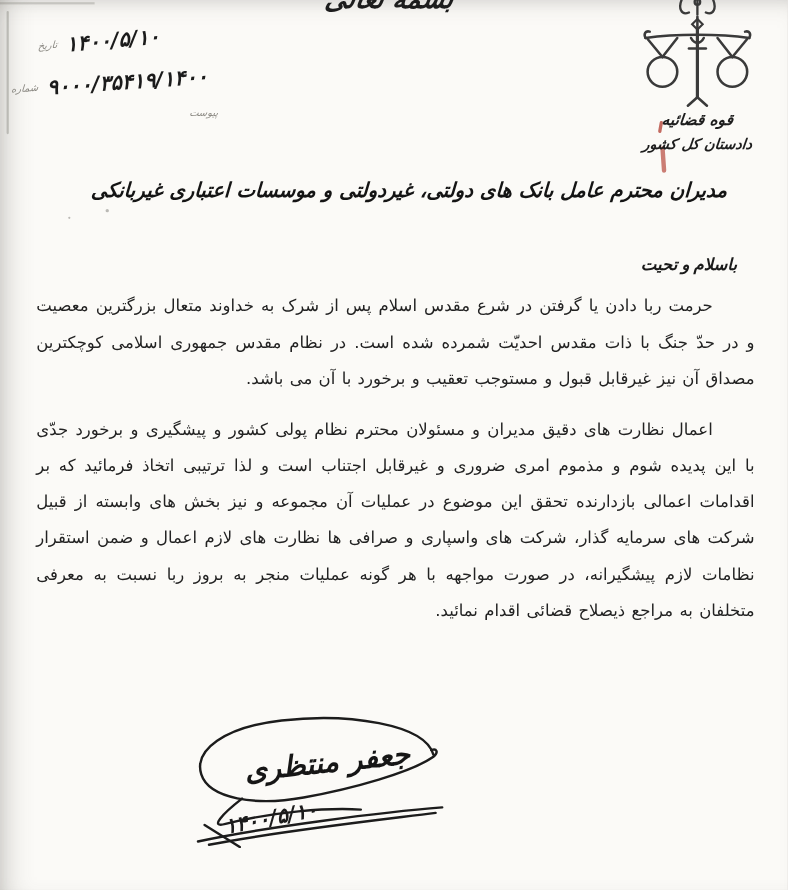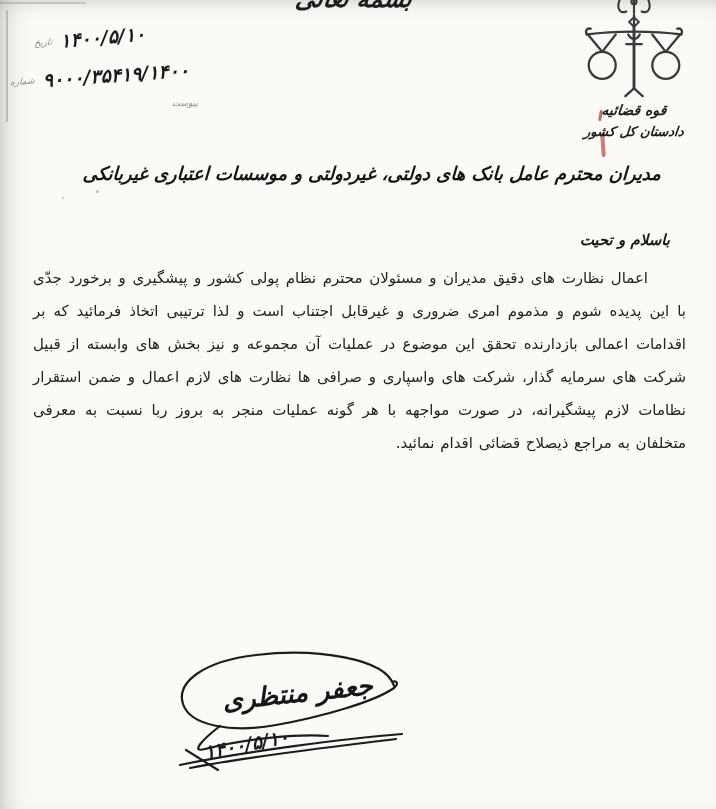--- a/index.html
+++ b/index.html
@@ -43,21 +43,21 @@
   .org2{font-size:13px;margin-top:6px;transform:skewX(-6deg);}
   
   .bism{position:absolute;top:-15px;left:296px;font-size:24px;transform:skewX(-10deg);}
   
   .addressee{position:absolute;top:163px;right:55px;left:36px;
              direction:rtl;text-align:right;font-size:18.5px;
              font-weight:bold;font-style:italic;white-space:nowrap;
              transform:scaleX(.97) skewX(-3deg);transform-origin:right center;
              color:#141414;}
   .salutation{position:absolute;top:231px;right:46px;direction:rtl;
-              font-size:15px;font-weight:bold;font-style:italic;color:#1a1a1a;}
+              font-size:15px;font-weight:bold;font-style:italic;color:#1a1a1a;font-family:Liberation Serif, serif;}
   .body{position:absolute;top:262px;right:30px;left:33px;direction:rtl;}
   .body p{margin:0 0 13px 0;font-size:15px;line-height:33px;
           text-align:justify;text-indent:38px;color:#222;
           word-spacing:1px;}
   
   .sig{position:absolute;left:158px;top:646px;width:280px;height:125px;}
   .sig svg{display:block;}
   .sig-date{position:absolute;left:204px;top:733px;font-size:19px;
             font-weight:bold;font-style:italic;letter-spacing:1px;
             transform:rotate(-11deg);color:#1b1b1b;white-space:nowrap;}
@@ -119,20 +119,21 @@
     </svg>
     <div class="org1 callig">قوه قضائیه</div>
     <div class="org2 callig">دادستان کل کشور</div>
   </div>
 
   <div class="addressee">مدیران محترم عامل بانک های دولتی، غیردولتی و موسسات اعتباری غیربانکی</div>
 
   <div class="salutation">باسلام و تحیت</div>
 
   <div class="body">
+    <p>حرمت ربا دادن یا گرفتن در شرع مقدس اسلام پس از شرک به خداوند متعال بزرگترین معصیت و در حدّ جنگ با ذات مقدس احدیّت شمرده شده است. در نظام مقدس جمهوری اسلامی کوچکترین مصداق آن نیز غیرقابل قبول و مستوجب تعقیب و برخورد با آن می باشد.</p>
     <p>اعمال نظارت های دقیق مدیران و مسئولان محترم نظام پولی کشور و پیشگیری و برخورد جدّی با این پدیده شوم و مذموم امری ضروری و غیرقابل اجتناب است و لذا ترتیبی اتخاذ فرمائید که بر اقدامات اعمالی بازدارنده تحقق این موضوع در عملیات آن مجموعه و نیز بخش های وابسته از قبیل شرکت های سرمایه گذار، شرکت های واسپاری و صرافی ها نظارت های لازم اعمال و ضمن استقرار نظامات لازم پیشگیرانه، در صورت مواجهه با هر گونه عملیات منجر به بروز ربا نسبت به معرفی متخلفان به مراجع ذیصلاح قضائی اقدام نمائید.</p>
   </div>
 
   <div class="sig">
     <svg width="280" height="125" viewBox="0 0 280 125" fill="none" stroke="#1c1c1c" stroke-width="2.2" stroke-linecap="round">
       <path d="M236 40 C228 12 158 2 98 9 C46 15 18 36 25 58 C32 80 74 87 118 79 C163 71 216 56 236 42 C241 38 239 34 234 36"></path>
       <path d="M62 80 C44 94 32 107 47 103 C90 92 140 88 170 90"></path>
       <path d="M22 119 C82 106 192 92 244 88"></path>
       <path d="M32 122 C92 110 182 100 238 93"></path>
       <path d="M28 104 L60 124"></path>

